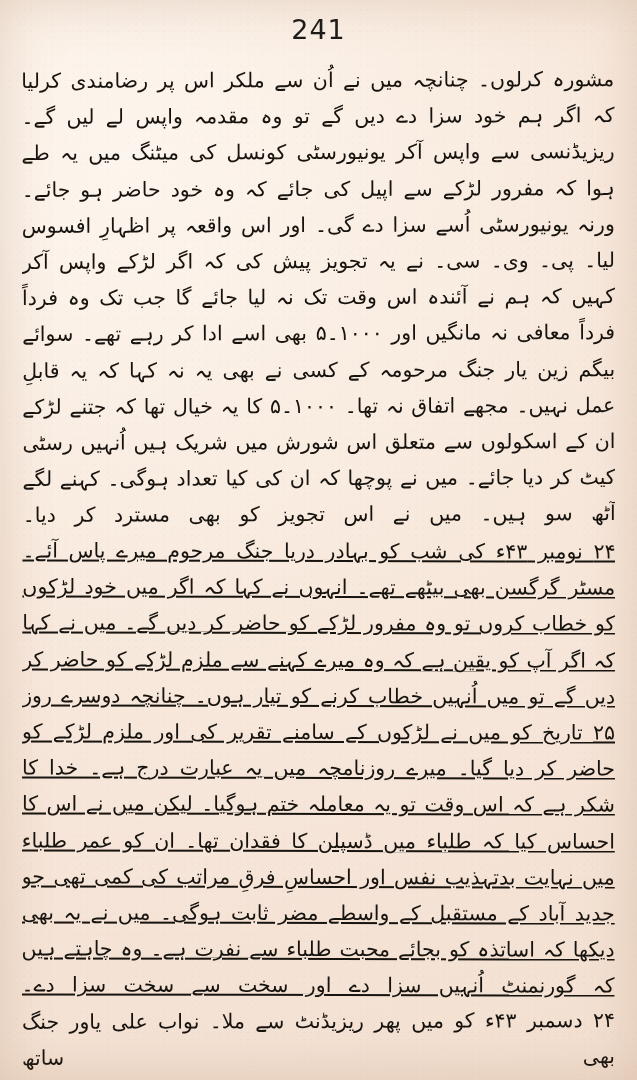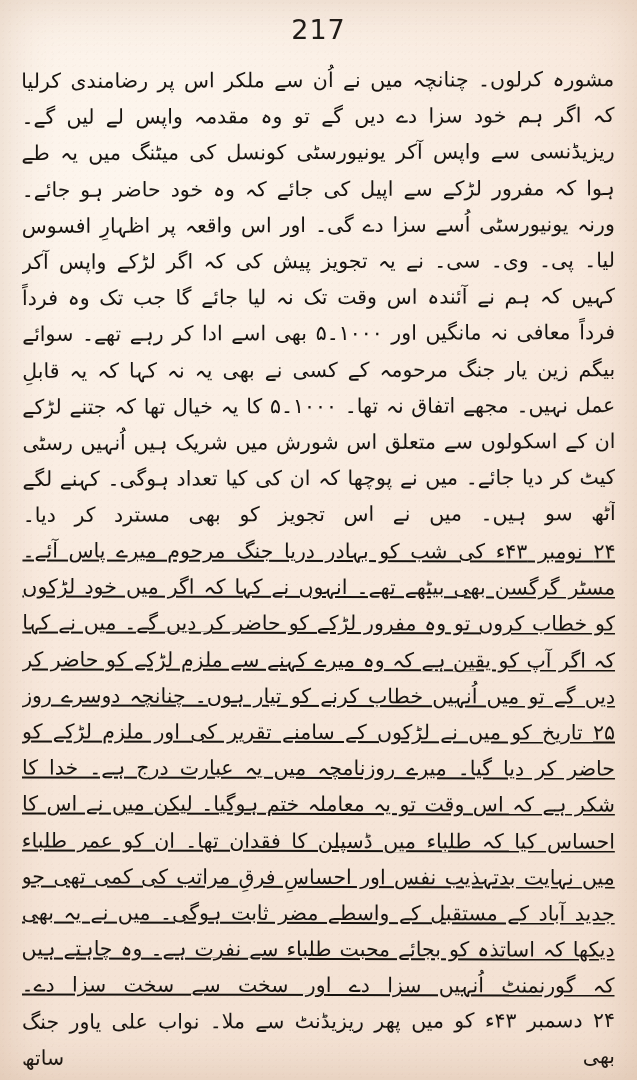--- a/index.html
+++ b/index.html
@@ -81,21 +81,21 @@
     pointer-events: none;
     box-shadow: inset 0 0 52px rgba(150,100,60,.22);
   }
 </style>
 </head>
 <body>
 
 <div class="page">
   <div class="paper-grain"></div>
 
-  <div class="page-number">217</div>
+  <div class="page-number">241</div>
 
   <div class="body-text">
     <p class="line-warp-1">مشورہ کرلوں۔ چنانچہ میں نے اُن سے ملکر اس پر رضامندی کرلیا کہ اگر ہم خود سزا دے دیں گے تو وہ مقدمہ واپس لے لیں گے۔ ریزیڈنسی سے واپس آکر یونیورسٹی کونسل کی میٹنگ میں یہ طے ہوا کہ مفرور لڑکے سے اپیل کی جائے کہ وہ خود حاضر ہو جائے۔ ورنہ یونیورسٹی اُسے سزا دے گی۔ اور اس واقعہ پر اظہارِ افسوس لیا۔ پی۔ وی۔ سی۔ نے یہ تجویز پیش کی کہ اگر لڑکے واپس آکر کہیں کہ ہم نے آئندہ اس وقت تک نہ لیا جائے گا جب تک وہ فرداً فرداً معافی نہ مانگیں اور ۱۰۰۰۔۵ بھی اسے ادا کر رہے تھے۔ سوائے بیگم زین یار جنگ مرحومہ کے کسی نے بھی یہ نہ کہا کہ یہ قابلِ عمل نہیں۔ مجھے اتفاق نہ تھا۔ ۱۰۰۰۔۵ کا یہ خیال تھا کہ جتنے لڑکے ان کے اسکولوں سے متعلق اس شورش میں شریک ہیں اُنہیں رسٹی کیٹ کر دیا جائے۔ میں نے پوچھا کہ ان کی کیا تعداد ہوگی۔ کہنے لگے آٹھ سو ہیں۔ میں نے اس تجویز کو بھی مسترد کر دیا۔</p>
     <p class="line-warp-2">۲۴ نومبر ۴۳ء کی شب کو بہادر دریا جنگ مرحوم میرے پاس آئے۔ مسٹر گرگسن بھی بیٹھے تھے۔ انہوں نے کہا کہ اگر میں خود لڑکوں کو خطاب کروں تو وہ مفرور لڑکے کو حاضر کر دیں گے۔ میں نے کہا کہ اگر آپ کو یقین ہے کہ وہ میرے کہنے سے ملزم لڑکے کو حاضر کر دیں گے تو میں اُنہیں خطاب کرنے کو تیار ہوں۔ چنانچہ دوسرے روز ۲۵ تاریخ کو میں نے لڑکوں کے سامنے تقریر کی اور ملزم لڑکے کو حاضر کر دیا گیا۔ میرے روزنامچہ میں یہ عبارت درج ہے۔ خدا کا شکر ہے کہ اس وقت تو یہ معاملہ ختم ہوگیا۔ لیکن میں نے اس کا احساس کیا کہ طلباء میں ڈسپلن کا فقدان تھا۔ ان کو عمر طلباء میں نہایت بدتہذیب نفس اور احساسِ فرقِ مراتب کی کمی تھی جو جدید آباد کے مستقبل کے واسطے مضر ثابت ہوگی۔ میں نے یہ بھی دیکھا کہ اساتذہ کو بجائے محبت طلباء سے نفرت ہے۔ وہ چاہتے ہیں کہ گورنمنٹ اُنہیں سزا دے اور سخت سے سخت سزا دے۔</p>
     <p class="line-warp-1">۲۴ دسمبر ۴۳ء کو میں پھر ریزیڈنٹ سے ملا۔ نواب علی یاور جنگ بھی ساتھ</p>
   </div>
 
   <div class="edge-shadow"></div>
 </div>
 

